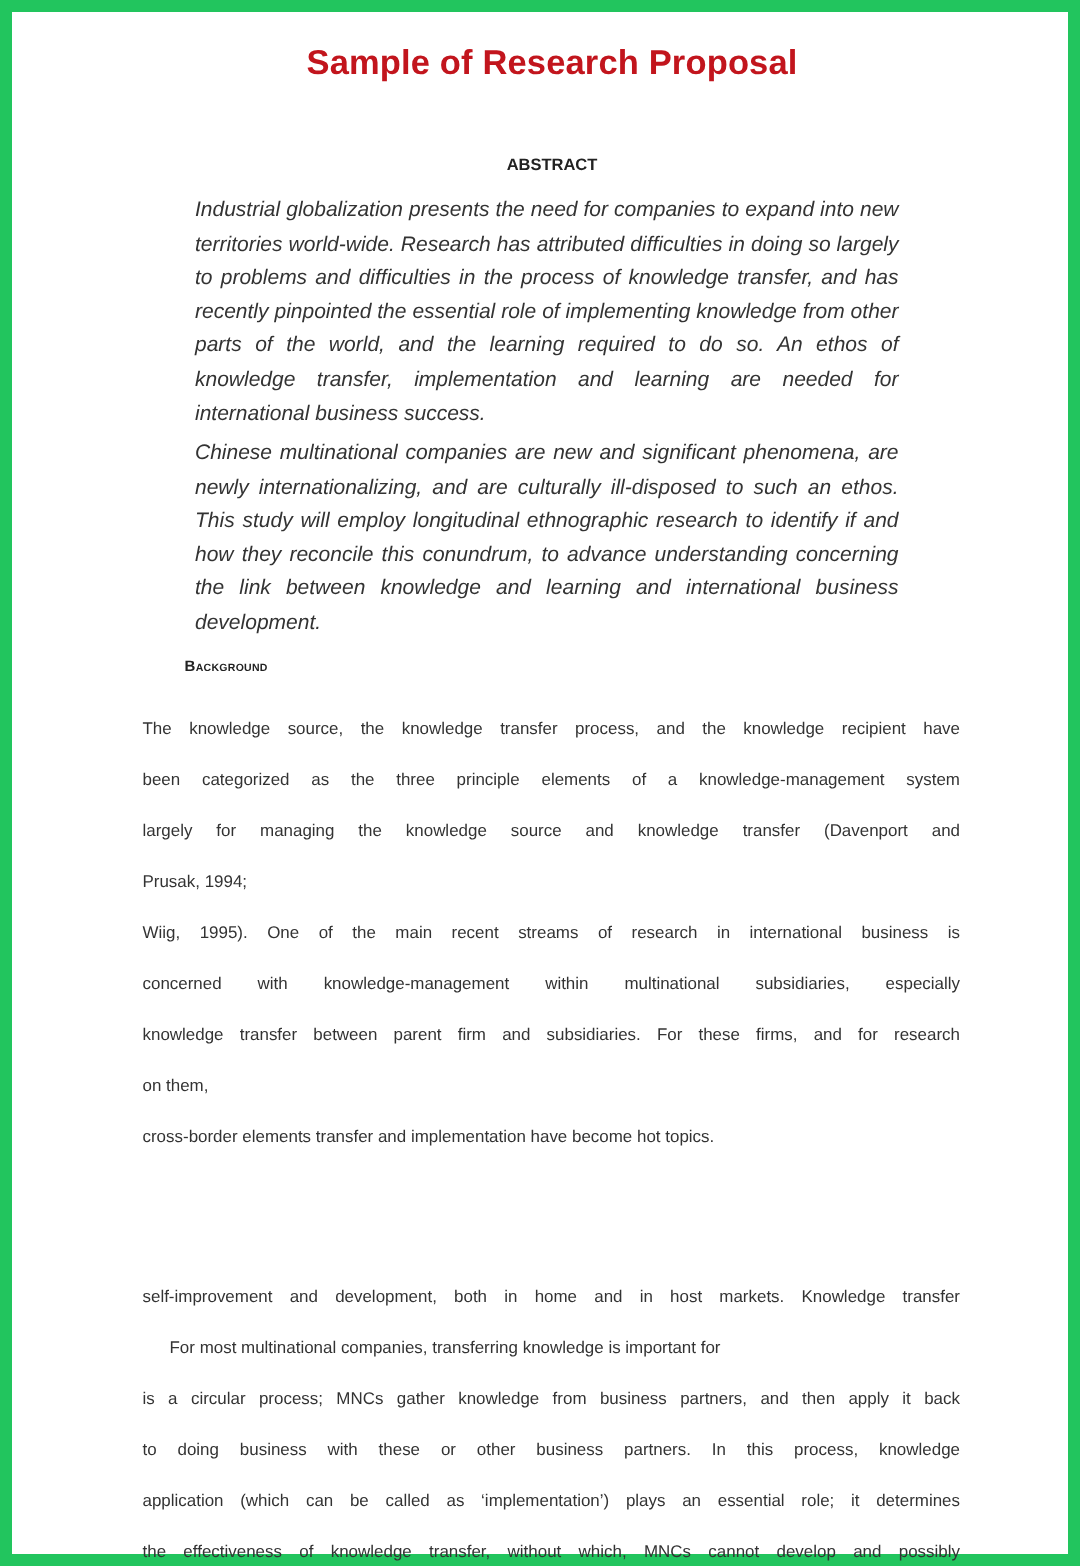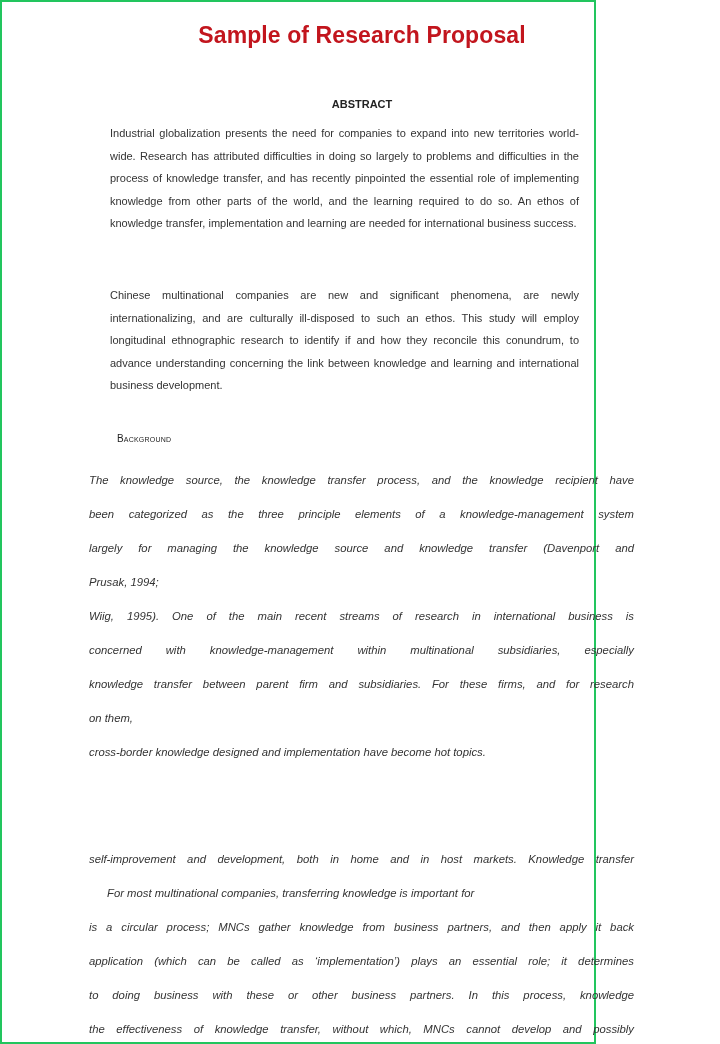--- a/index.html
+++ b/index.html
@@ -1,44 +1,44 @@
 <!DOCTYPE html>
 <html><head>
 <meta charset="utf-8">
 <style>
   html, body { margin:0; padding:0; }
   body {
     width:720px; height:1044px; overflow:hidden; background:#ffffff;
     font-family:"Liberation Sans", sans-serif; color:#2a2a2a;
   }
   .frame {
-    position:absolute; left:0; top:0; width:596px; height:1044px;
-    box-sizing:border-box; border:2px solid #22c55e; background:#fff;
+    position:absolute; left:0; top:0; width:720px; height:1044px;
+    box-sizing:border-box; border:8px solid #22c55e; background:#fff;
   }
   .title {
     position:absolute; left:0; top:20px; width:720px; text-align:center;
     color:#c2151d; font-weight:bold; font-size:23px; letter-spacing:0.1px;
   }
   .abstract-heading {
     position:absolute; left:0; top:96px; width:720px; text-align:center;
     font-weight:bold; font-size:11px; color:#222;
   }
   .abstract {
-    position:absolute; left:108px; width:469px; font-size:11px;
-    line-height:22.6px; text-align:justify; color:#333;
+    position:absolute; left:122px; width:469px; font-size:14px;
+    line-height:22.6px; text-align:justify; color:#333;font-style:italic;
   }
   .abs-p1 { top:120px; }
   .abs-p2 { top:282px; }
   .bg-heading {
-    position:absolute; left:87px; top:431px; font-weight:normal; font-size:10px;
+    position:absolute; left:87px; top:431px; font-weight:bold; font-size:10px;
     font-variant:small-caps; color:#222; letter-spacing:0.2px;padding-left:28px;
   }
   .body-p {
     position:absolute; left:87px; width:545px; font-size:11.3px;
-    line-height:34px; text-align:justify; color:#333;font-style:italic;
+    line-height:34px; text-align:justify; color:#333;
   }
   .line { display:block; white-space:nowrap; }
   .just { text-align-last:justify; white-space:normal; }
 </style>
 </head>
 <body>
 
 <div class="frame">
   <div class="title">Sample of Research Proposal</div>
   <div class="abstract-heading">ABSTRACT</div>
@@ -49,24 +49,24 @@
 
   <div class="body-p" style="top:461px">
     <span class="line just">The knowledge source, the knowledge transfer process, and the knowledge recipient have</span>
     <span class="line just">been categorized as the three principle elements of a knowledge-management system</span>
     <span class="line just">largely for managing the knowledge source and knowledge transfer (Davenport and</span>
     <span class="line">Prusak, 1994;</span>
     <span class="line just">Wiig, 1995). One of the main recent streams of research in international business is</span>
     <span class="line just">concerned with knowledge-management within multinational subsidiaries, especially</span>
     <span class="line just">knowledge transfer between parent firm and subsidiaries. For these firms, and for research</span>
     <span class="line">on them,</span>
-    <span class="line">cross-border knowledge designed and implementation have become hot topics.</span>
+    <span class="line">cross-border elements transfer and implementation have become hot topics.</span>
   </div>
 
   <div class="body-p" style="top:840px">
     <span class="line just">self-improvement and development, both in home and in host markets. Knowledge transfer</span>
     <span class="line" style="padding-left:18px">For most multinational companies, transferring knowledge is important for</span>
     <span class="line just">is a circular process; MNCs gather knowledge from business partners, and then apply it back</span>
+    <span class="line just">to doing business with these or other business partners. In this process, knowledge</span>
     <span class="line just">application (which can be called as ‘implementation’) plays an essential role; it determines</span>
-    <span class="line just">to doing business with these or other business partners. In this process, knowledge</span>
     <span class="line just">the effectiveness of knowledge transfer, without which, MNCs cannot develop and possibly</span>
   </div>
 </div>
 
 </body></html>

